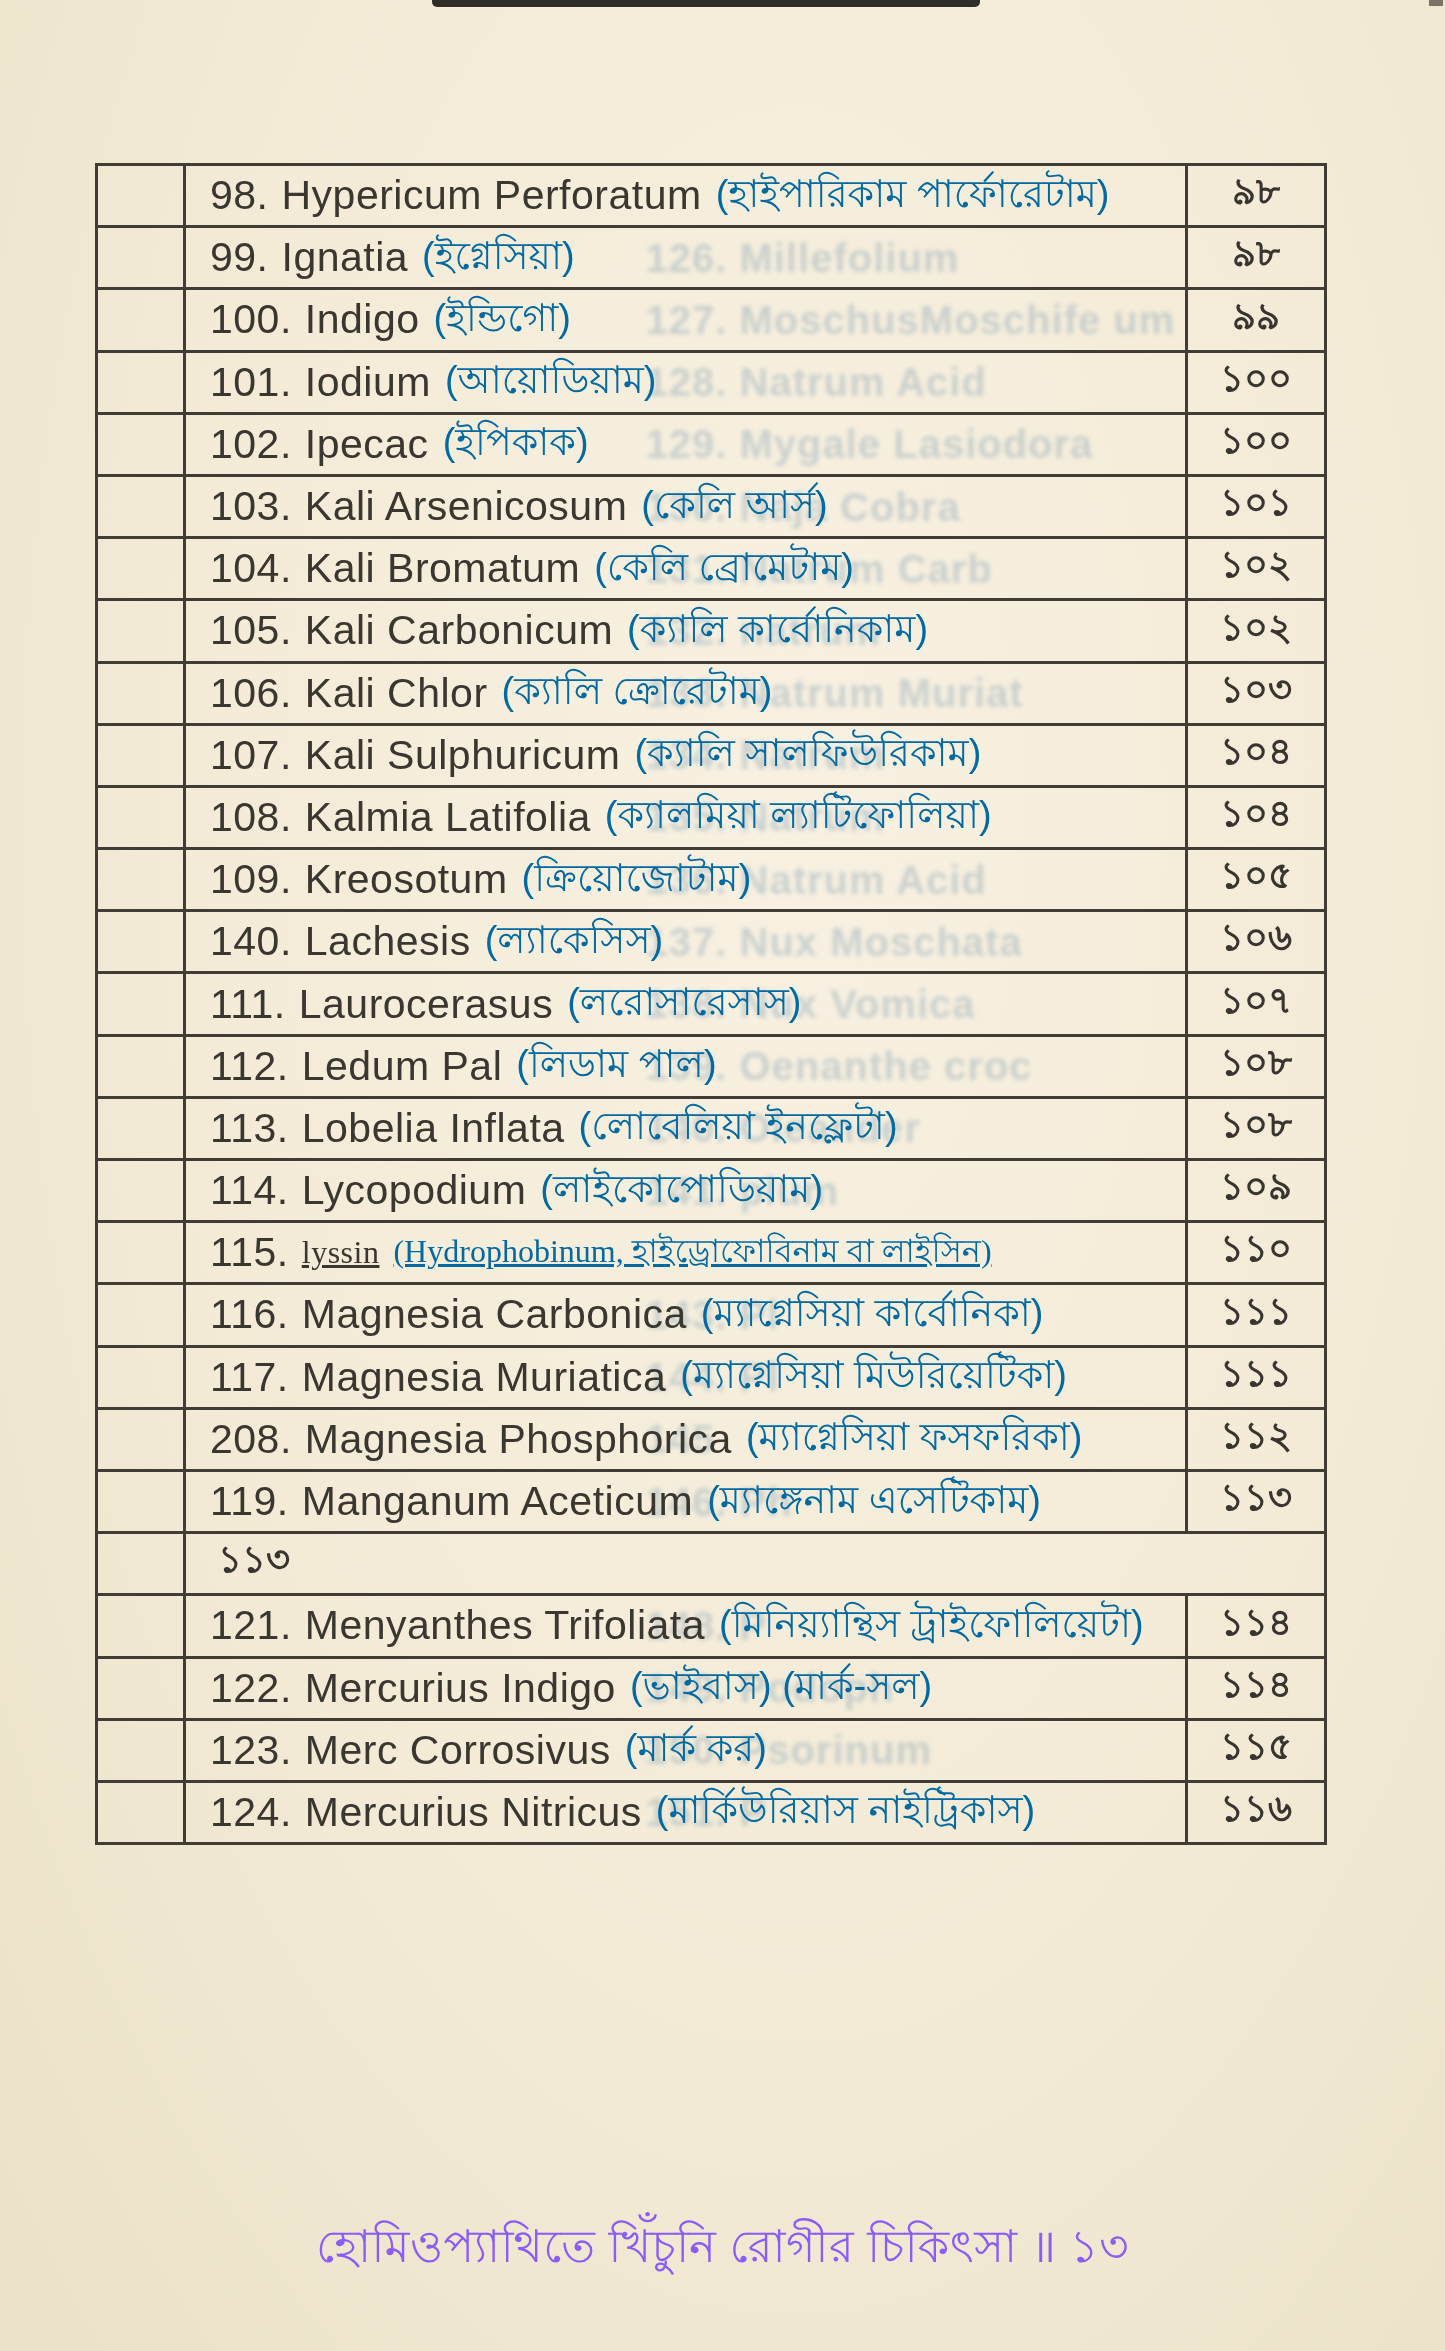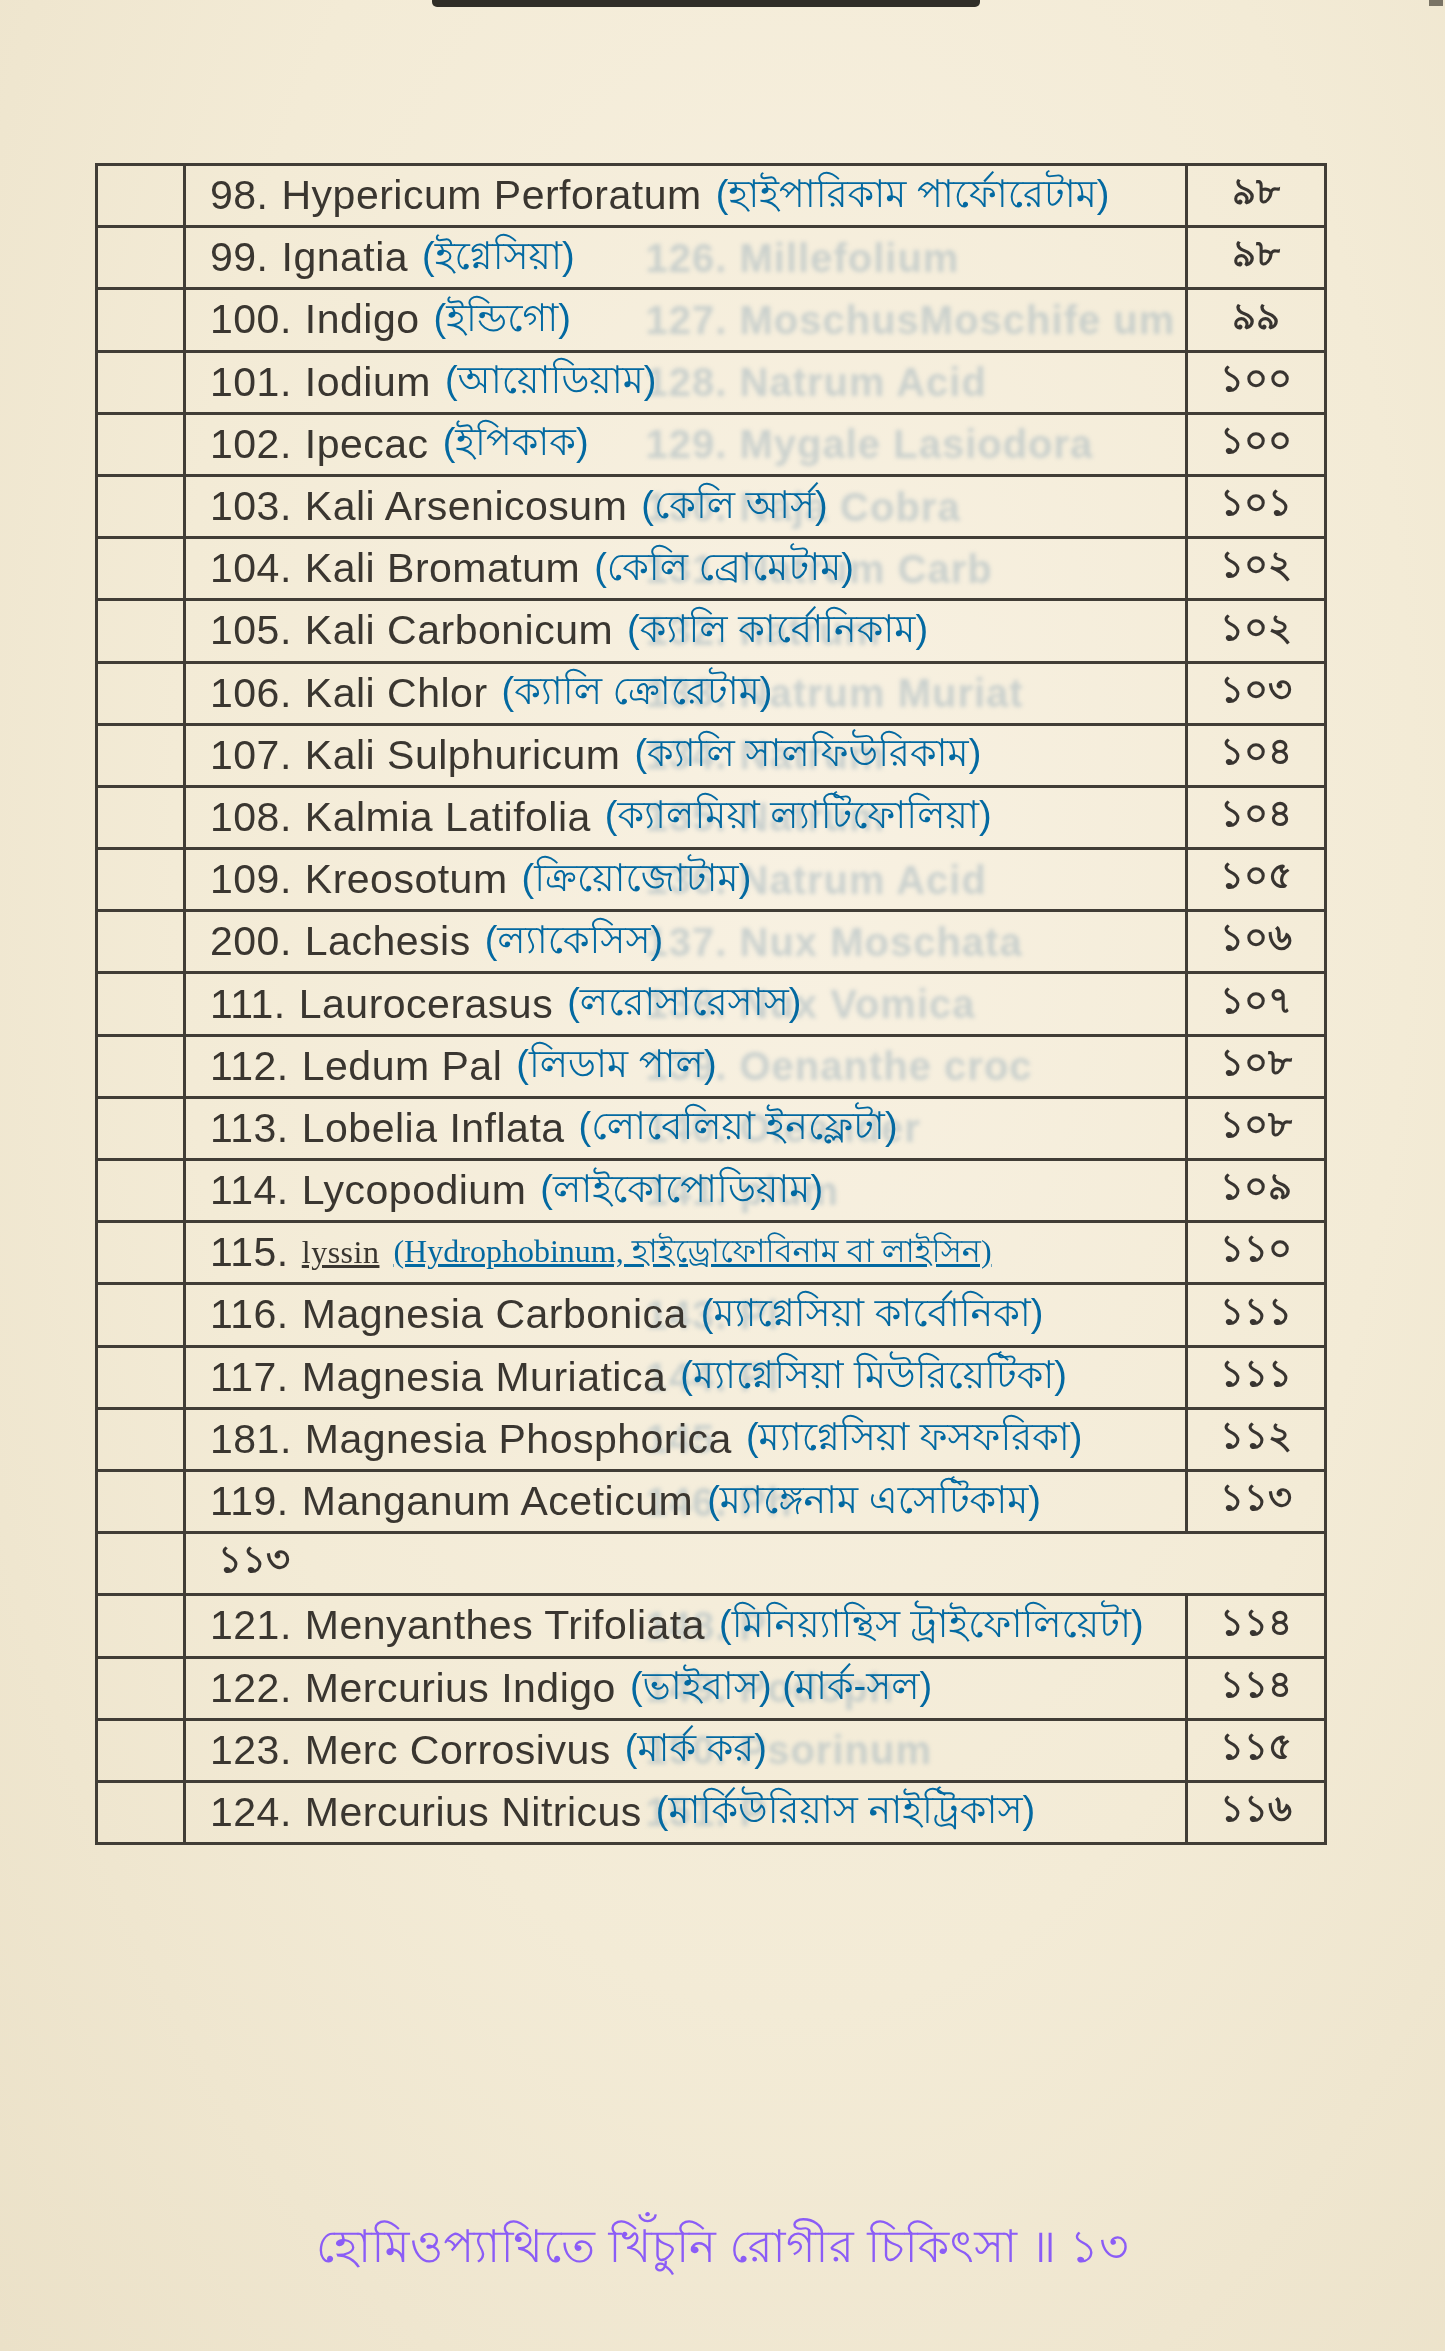--- a/index.html
+++ b/index.html
@@ -224,21 +224,21 @@
     </div>
     <div class="cell c3">
       <span class="pageno">১০৫</span>
     </div>
   </div>
 
   <div class="row">
     <div class="cell c1"></div>
     <div class="cell c2">
       <span class="ghost">137. Nux Moschata</span>
-      <span class="num">200.</span>
+      <span class="num">140.</span>
       <span class="name">Lachesis</span>
       <span class="bn">(ল্যাকেসিস)</span>
     </div>
     <div class="cell c3">
       <span class="pageno">১০৬</span>
     </div>
   </div>
 
   <div class="row">
     <div class="cell c1"></div>
@@ -328,21 +328,21 @@
     </div>
     <div class="cell c3">
       <span class="pageno">১১১</span>
     </div>
   </div>
 
   <div class="row">
     <div class="cell c1"></div>
     <div class="cell c2">
       <span class="ghost">145</span>
-      <span class="num">181.</span>
+      <span class="num">208.</span>
       <span class="name">Magnesia Phosphorica</span>
       <span class="bn">(ম্যাগ্নেসিয়া ফসফরিকা)</span>
     </div>
     <div class="cell c3">
       <span class="pageno">১১২</span>
     </div>
   </div>
 
   <div class="row">
     <div class="cell c1"></div>

